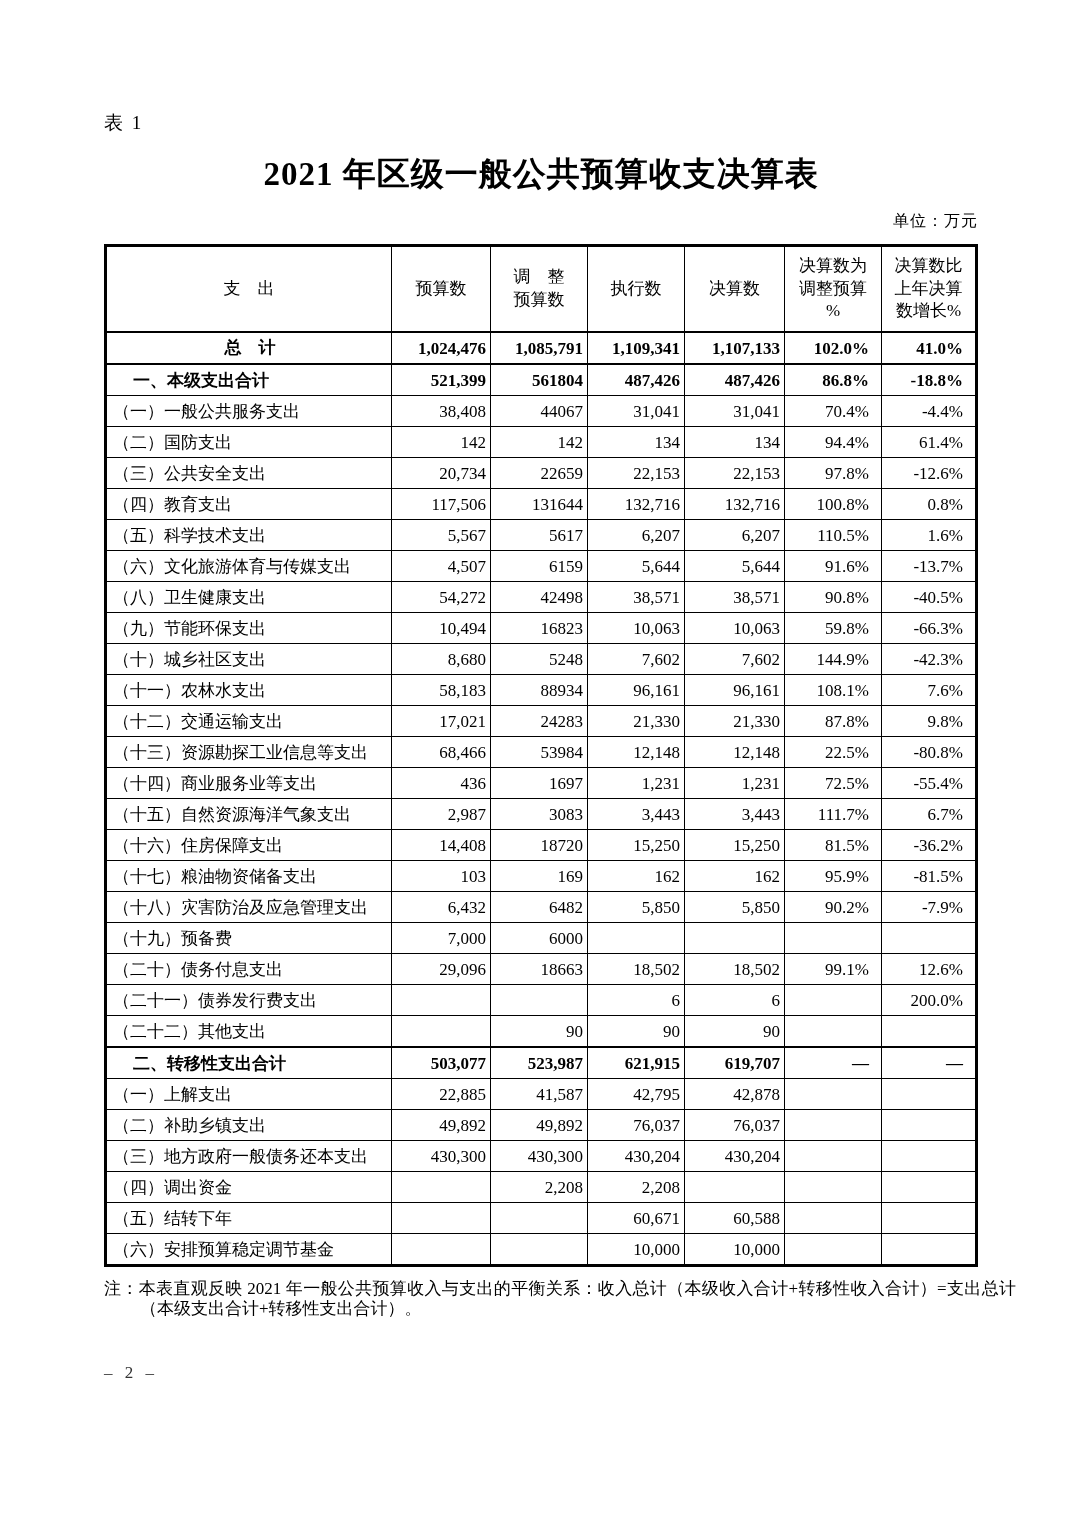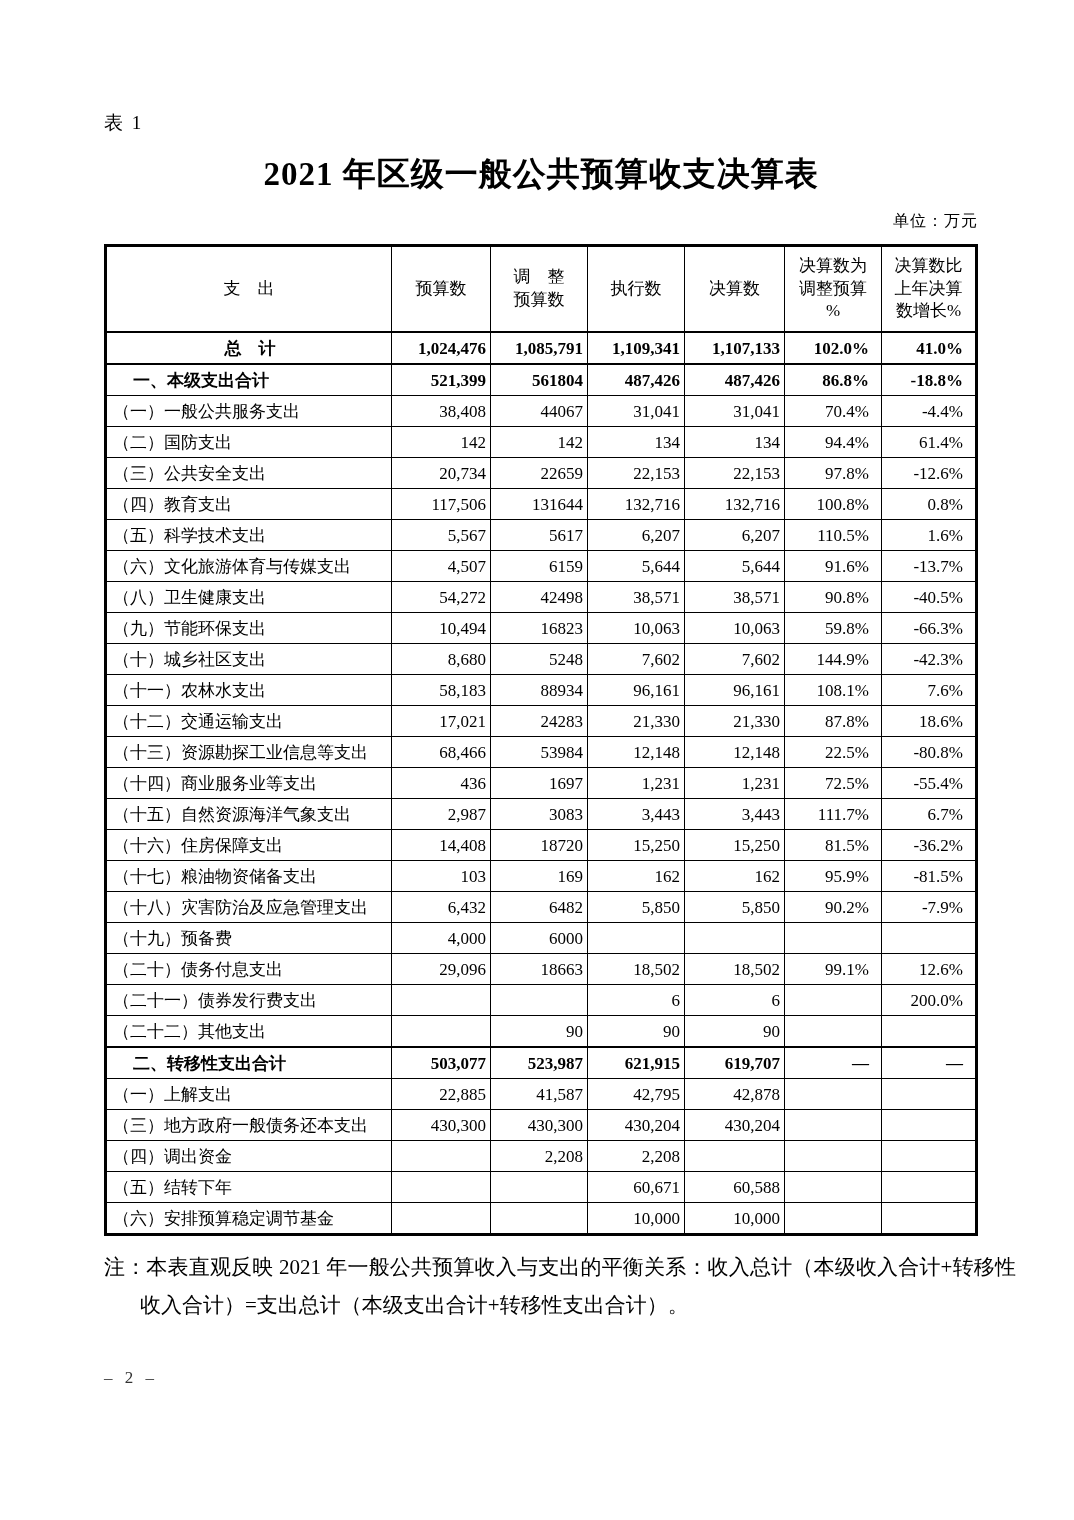--- a/index.html
+++ b/index.html
@@ -81,39 +81,39 @@
   td.num-cell.col-5,
   td.num-cell.col-6 {
     padding-right: 12px;
   }
   tr.row-total td {
     font-weight: bold;
     border-bottom: 2px solid #000;
   }
   tr.row-total td.label-cell {
     text-align: center;
-    font-family: Liberation Sans, sans-serif;
+    font-family: Liberation Mono, monospace;
     font-size: 17px;
   }
   tr.row-section {
     border-top: 2px solid #000;
   }
   tr.row-section td {
     font-weight: bold;
   }
   tr.row-section td.label-cell {
     padding-left: 26px;
     font-family: Liberation Sans, sans-serif;
     font-size: 17px;
   }
   .note {
     width: 876px;
     margin-top: 12px;
-    font-size: 21px;
-    line-height: 38px;
+    font-size: 17px;
+    line-height: 20px;
     padding-left: 36px;
     text-indent: -36px;
     text-align: justify;
   }
   .page-number {
     margin-top: 44px;
     font-size: 17px;
     letter-spacing: 4px;
     color: #333;
   }
@@ -263,21 +263,21 @@
           <td class="num-cell col-5">108.1%</td>
           <td class="num-cell col-6">7.6%</td>
         </tr>
         <tr class="row-item">
           <td class="label-cell">（十二）交通运输支出</td>
           <td class="num-cell col-1">17,021</td>
           <td class="num-cell col-2">24283</td>
           <td class="num-cell col-3">21,330</td>
           <td class="num-cell col-4">21,330</td>
           <td class="num-cell col-5">87.8%</td>
-          <td class="num-cell col-6">18.6%</td>
+          <td class="num-cell col-6">9.8%</td>
         </tr>
         <tr class="row-item">
           <td class="label-cell">（十三）资源勘探工业信息等支出</td>
           <td class="num-cell col-1">68,466</td>
           <td class="num-cell col-2">53984</td>
           <td class="num-cell col-3">12,148</td>
           <td class="num-cell col-4">12,148</td>
           <td class="num-cell col-5">22.5%</td>
           <td class="num-cell col-6">-80.8%</td>
         </tr>
@@ -321,21 +321,21 @@
           <td class="label-cell">（十八）灾害防治及应急管理支出</td>
           <td class="num-cell col-1">6,432</td>
           <td class="num-cell col-2">6482</td>
           <td class="num-cell col-3">5,850</td>
           <td class="num-cell col-4">5,850</td>
           <td class="num-cell col-5">90.2%</td>
           <td class="num-cell col-6">-7.9%</td>
         </tr>
         <tr class="row-item">
           <td class="label-cell">（十九）预备费</td>
-          <td class="num-cell col-1">4,000</td>
+          <td class="num-cell col-1">7,000</td>
           <td class="num-cell col-2">6000</td>
           <td class="num-cell col-3"></td>
           <td class="num-cell col-4"></td>
           <td class="num-cell col-5"></td>
           <td class="num-cell col-6"></td>
         </tr>
         <tr class="row-item">
           <td class="label-cell">（二十）债务付息支出</td>
           <td class="num-cell col-1">29,096</td>
           <td class="num-cell col-2">18663</td>
@@ -374,20 +374,29 @@
         <tr class="row-item">
           <td class="label-cell">（一）上解支出</td>
           <td class="num-cell col-1">22,885</td>
           <td class="num-cell col-2">41,587</td>
           <td class="num-cell col-3">42,795</td>
           <td class="num-cell col-4">42,878</td>
           <td class="num-cell col-5"></td>
           <td class="num-cell col-6"></td>
         </tr>
         <tr class="row-item">
+          <td class="label-cell">（二）补助乡镇支出</td>
+          <td class="num-cell col-1">49,892</td>
+          <td class="num-cell col-2">49,892</td>
+          <td class="num-cell col-3">76,037</td>
+          <td class="num-cell col-4">76,037</td>
+          <td class="num-cell col-5"></td>
+          <td class="num-cell col-6"></td>
+        </tr>
+        <tr class="row-item">
           <td class="label-cell">（三）地方政府一般债务还本支出</td>
           <td class="num-cell col-1">430,300</td>
           <td class="num-cell col-2">430,300</td>
           <td class="num-cell col-3">430,204</td>
           <td class="num-cell col-4">430,204</td>
           <td class="num-cell col-5"></td>
           <td class="num-cell col-6"></td>
         </tr>
         <tr class="row-item">
           <td class="label-cell">（四）调出资金</td>

